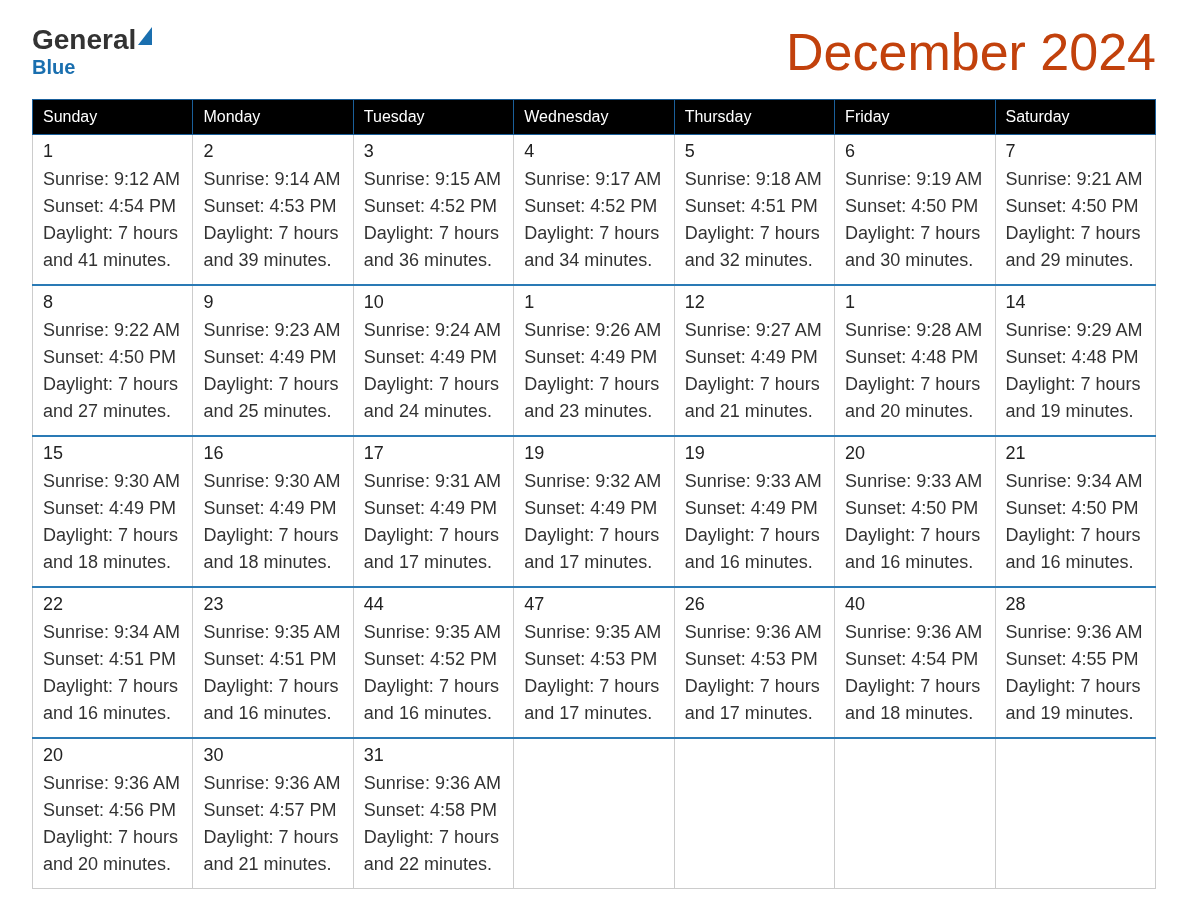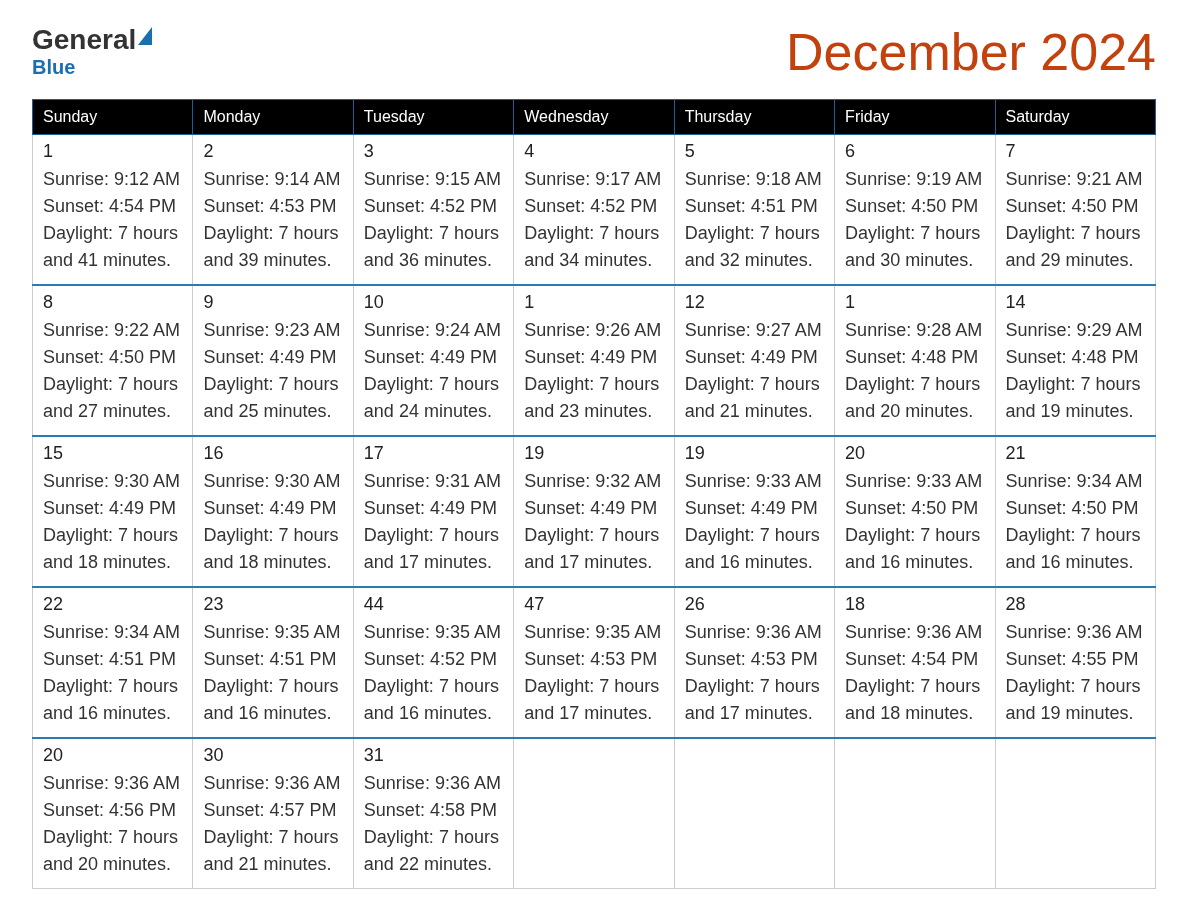--- a/index.html
+++ b/index.html
@@ -233,21 +233,21 @@
         </td>
         <td>
           <span class="day-number">47</span>
           <div class="day-info">Sunrise: 9:35 AM<br>Sunset: 4:53 PM<br>Daylight: 7 hours<br>and 17 minutes.</div>
         </td>
         <td>
           <span class="day-number">26</span>
           <div class="day-info">Sunrise: 9:36 AM<br>Sunset: 4:53 PM<br>Daylight: 7 hours<br>and 17 minutes.</div>
         </td>
         <td>
-          <span class="day-number">18</span>
+          <span class="day-number">40</span>
           <div class="day-info">Sunrise: 9:36 AM<br>Sunset: 4:54 PM<br>Daylight: 7 hours<br>and 18 minutes.</div>
         </td>
         <td>
           <span class="day-number">28</span>
           <div class="day-info">Sunrise: 9:36 AM<br>Sunset: 4:55 PM<br>Daylight: 7 hours<br>and 19 minutes.</div>
         </td>
       </tr>
       <tr class="row-border-top">
         <td>
           <span class="day-number">20</span>

